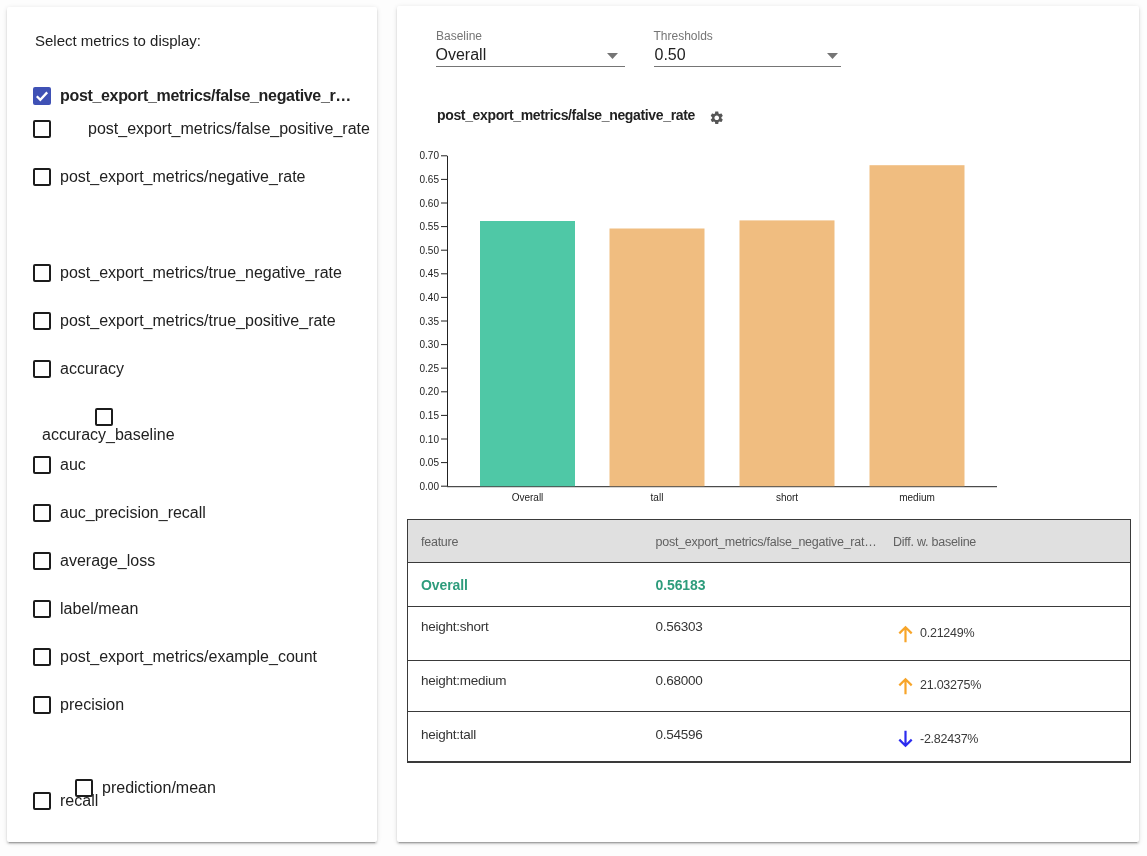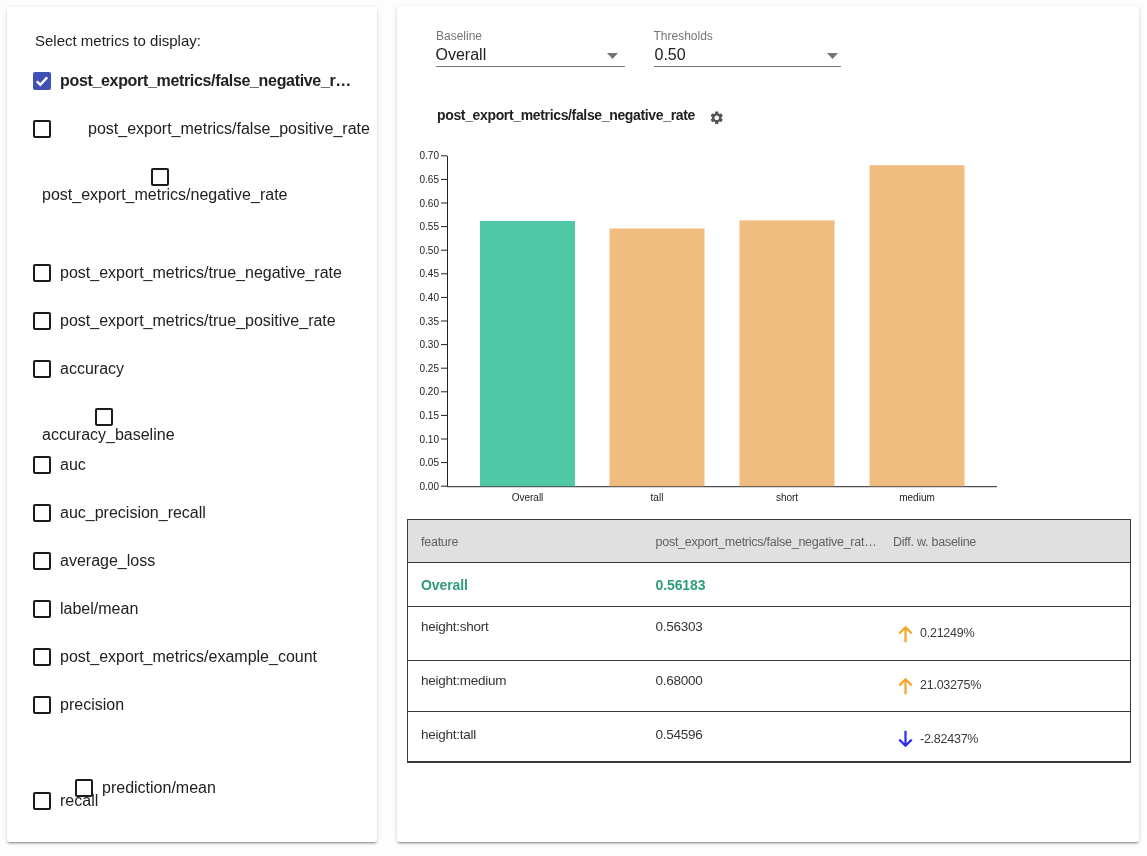--- a/index.html
+++ b/index.html
@@ -17,33 +17,33 @@
   .ddlabel { position:absolute; font-size:12px; color:#757575; }
   .ddvalue { position:absolute; font-size:16px; color:#212121; }
   .ddline { position:absolute; height:1px; background:#757575; }
   .hfont { font-size:12.5px; color:#616161; letter-spacing:-0.25px; }
   .cfont { font-size:13.5px; color:#343434; letter-spacing:-0.25px; }
 </style>
 </head>
 <body>
 <div class="card" id="leftcard">
   <div class="abs" style="left:28px; top:24.5px; font-size:15px; color:#212121;">Select metrics to display:</div>
-  <div class="row" style="top:65px;">
+  <div class="row" style="top:80px;">
       <span class="cb checked" style="position:relative;">
         <svg width="18" height="18" viewBox="0 0 18 18" style="position:absolute;left:-2px;top:-2px;">
           <path d="M3.8 9.3 L7.3 12.8 L14.2 5.4" stroke="#fff" stroke-width="2.3" fill="none"></path>
         </svg>
       </span>
       <span class="lbl bold">post_export_metrics/false_negative_r…</span>
     </div>
   <div class="row" style="top:113px;gap:28px;">
       <span class="cb" style="position:relative;"></span>
       <span class="lbl">post_export_metrics/false_positive_rate</span>
     </div>
-  <div class="row" style="top:161px;flex-direction:column;">
+  <div class="row" style="top:161px;">
       <span class="cb" style="position:relative;"></span>
       <span class="lbl">post_export_metrics/negative_rate</span>
     </div>
   <div class="row" style="top:257px;">
       <span class="cb" style="position:relative;"></span>
       <span class="lbl">post_export_metrics/true_negative_rate</span>
     </div>
   <div class="row" style="top:305px;">
       <span class="cb" style="position:relative;"></span>
       <span class="lbl">post_export_metrics/true_positive_rate</span>

